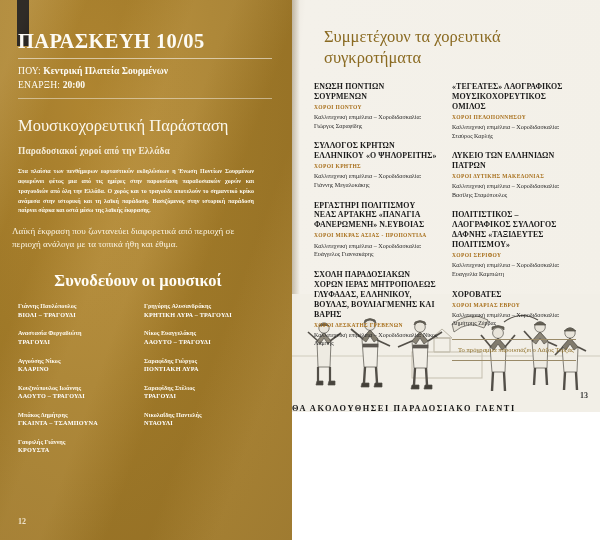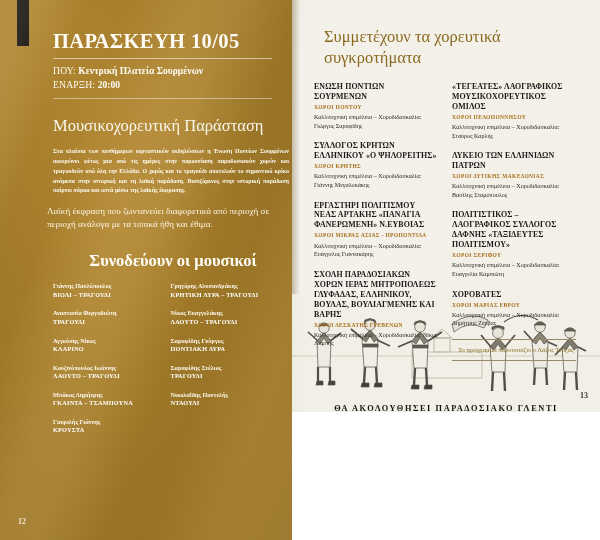--- a/index.html
+++ b/index.html
@@ -19,21 +19,21 @@
   }
   .page-left:after{
     content:"";position:absolute;inset:0;
     background:
       linear-gradient(110deg, rgba(255,255,255,.10) 0 6%, rgba(0,0,0,.05) 18% 26%, rgba(255,255,255,.07) 40% 48%, rgba(0,0,0,.06) 62% 70%, rgba(255,255,255,.05) 84% 100%);
     pointer-events:none;
   }
   .blackbar{
     position:absolute;left:17px;top:0;width:12px;height:46px;background:#18140f;
   }
-  .lp-inner{position:relative;z-index:3;padding:0 20px 0 53px;}
+  .lp-inner{position:relative;z-index:3;padding:0 20px 0 18px;}
 
   .friday{
     margin-top:30px;
     font-size:20.5px;font-weight:bold;color:#fdfbf4;
     letter-spacing:.4px;line-height:1.1;
   }
   .rule{height:1px;background:rgba(255,255,255,.55);margin:5px 0 5px 0;}
   .rule.thin{background:rgba(255,255,255,.45);}
   .meta{color:#fdfbf4;font-size:9.6px;line-height:1.55;}
   .meta b{font-weight:normal;letter-spacing:.2px;}
@@ -95,21 +95,21 @@
     line-height:1.3;margin-top:2px;
   }
   .gcredit{font-size:6.1px;color:#1f1f1f;line-height:1.42;margin-top:2px;}
   .gperson{font-size:6.1px;color:#1f1f1f;line-height:1.42;}
 
   .presenter{
     margin-top:8px;border-top:1px solid #9a8a68;border-bottom:1px solid #9a8a68;
     padding:5px 0 5px 6px;color:#8a6a21;font-size:6.6px;line-height:1.5;
   }
   .glenti{
-    position:absolute;left:0;right:0;top:404px;text-align:center;
+    position:absolute;left:0;right:0;top:404px;
     font-size:8.3px;font-weight:bold;letter-spacing:1.6px;color:#141414;z-index:4;
   }
   .pagenum-right{
     position:absolute;right:12px;bottom:12px;color:#3a3a3a;font-size:8px;font-weight:bold;z-index:6;
   }
 
   
   .engraving{position:absolute;left:0;bottom:0;width:308px;height:118px;z-index:2;opacity:.95;}
 </style>
 </head>
@@ -126,20 +126,21 @@
 
       <div class="meta">
         <div><b>ΠΟΥ:</b>
           <span class="val">Κεντρική Πλατεία Σουρμένων</span></div>
         <div><b>ΕΝΑΡΞΗ:</b>
           <span class="val">20:00</span></div>
       </div>
       <div class="rule thin"></div>
 
       <div class="showtitle">Μουσικοχορευτική Παράσταση</div>
+      <div class="subtitle">Παραδοσιακοί χοροί από την Ελλάδα</div>
 
       <div class="para">Στα πλαίσια των πενθήμερων εορταστικών εκδηλώσεων η Ένωση Ποντίων Σουρμένων αφιερώνει φέτος μια από τις ημέρες στην παρουσίαση παραδοσιακών χορών και τραγουδιών από όλη την Ελλάδα. Ο χορός και το τραγούδι αποτελούν το σημαντικό κρίκο ανάμεσα στην ιστορική και τη λαϊκή παράδοση. Βασιζόμενος στην ιστορική παράδοση παίρνει σάρκα και οστά μέσω της λαϊκής έκφρασης.</div>
       <div class="para2">Λαϊκή έκφραση που ζωντανεύει διαφορετικά από περιοχή σε περιοχή ανάλογα με τα τοπικά ήθη και έθιμα.</div>
 
       <div class="musicians-title">Συνοδεύουν οι μουσικοί</div>
 
       <div class="mus-cols">
         <div class="mus-col" id="mcol1">
             <div class="mus-item">
               <div class="mus-name">Γιάννης Παυλόπουλος</div>

